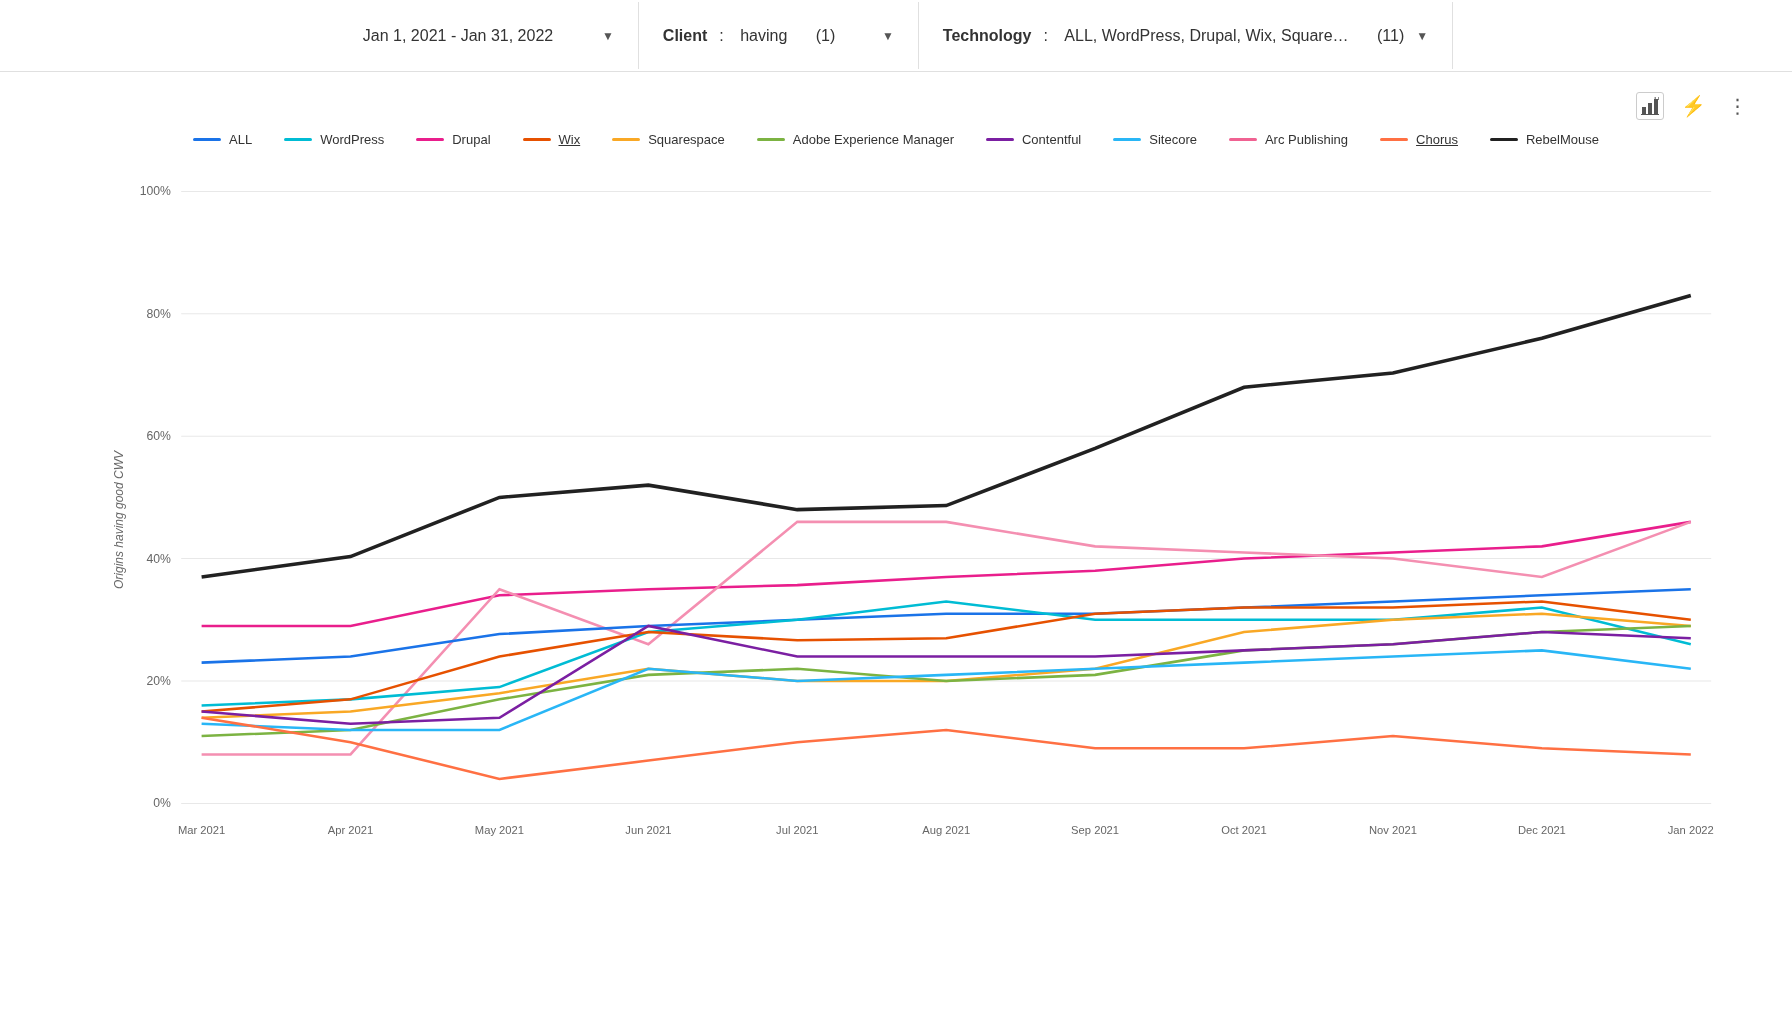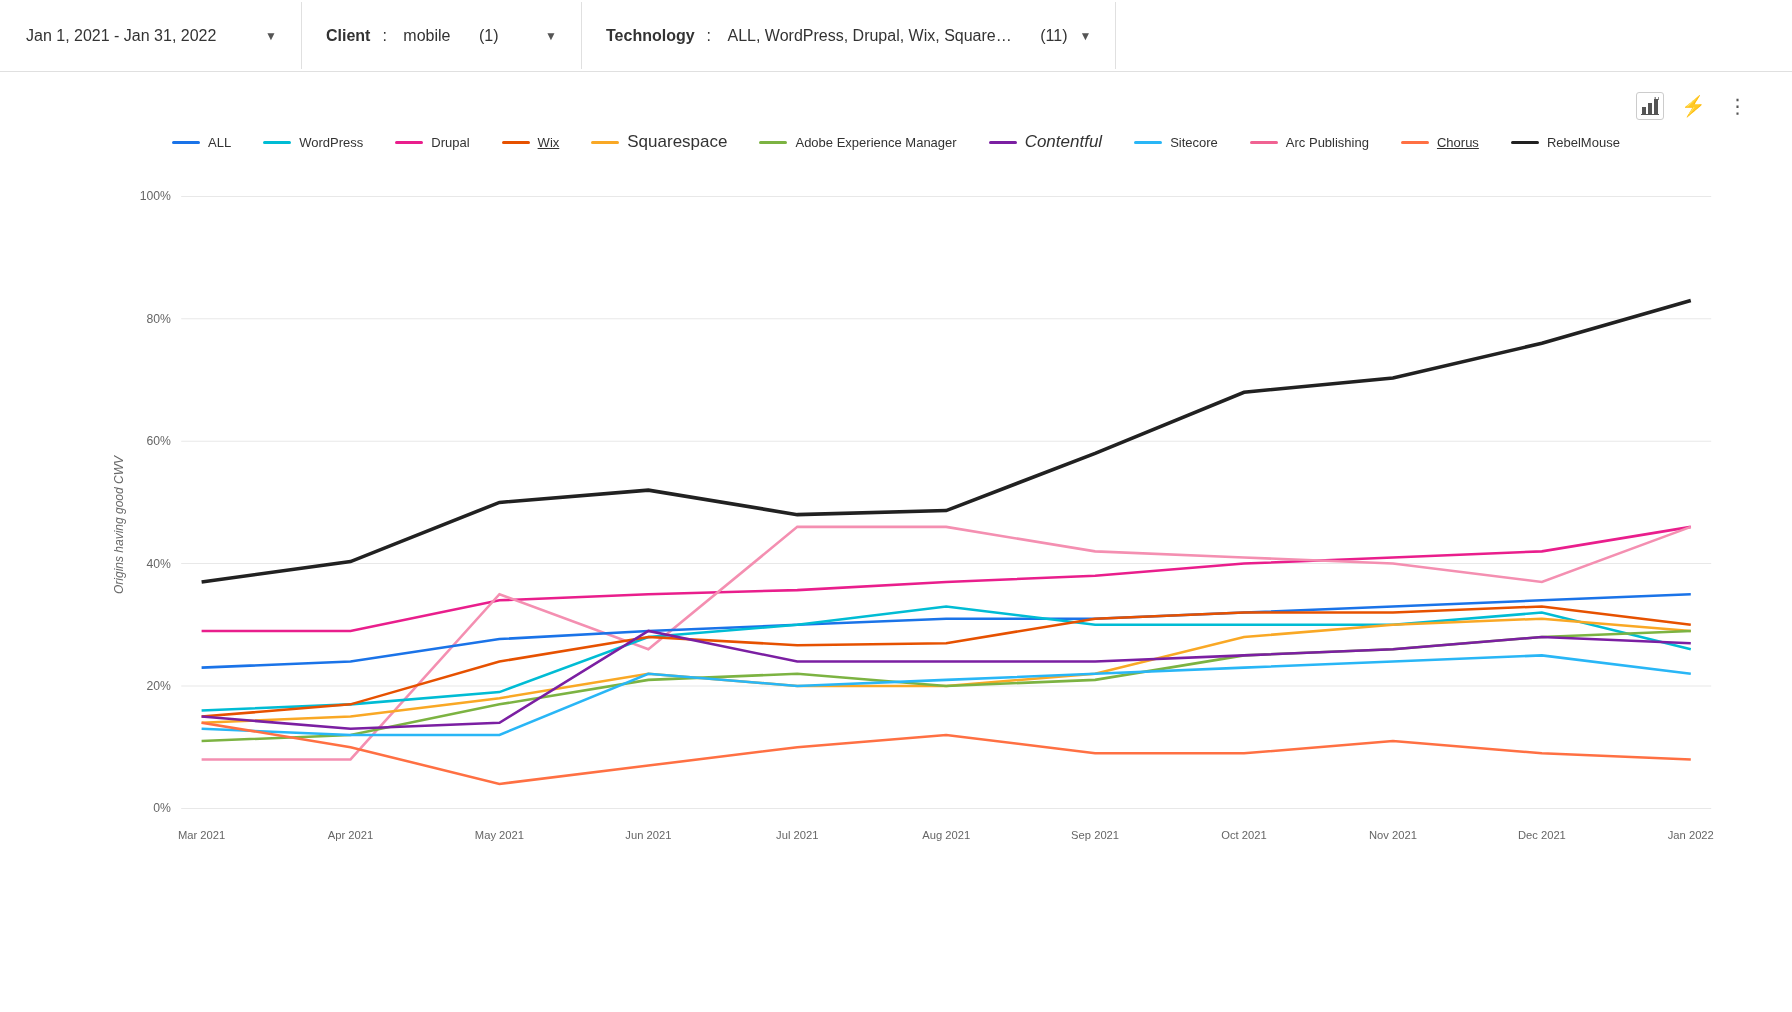--- a/index.html
+++ b/index.html
@@ -10,20 +10,21 @@
       width: 1792px;
       min-height: 1012px;
     }
 
     .top-bar {
       display: flex;
       align-items: center;
       border-bottom: 1px solid #e0e0e0;
       padding: 2px;
       height: 72px;
+      justify-content: center;
     }
 
     .filter-btn {
       display: flex;
       align-items: center;
       padding: 0 24px;
       height: 100%;
       border-right: 1px solid #e0e0e0;
       cursor: pointer;
       font-size: 16px;
@@ -129,21 +130,21 @@
 </head>
 <body>
 
 <div class="top-bar">
   <div class="filter-btn">
     <span>Jan 1, 2021 - Jan 31, 2022</span>
     <span class="arrow">▼</span>
   </div>
   <div class="filter-btn">
     <span class="bold">Client</span>:&nbsp;
-    <span>mobile</span>&nbsp;
+    <span>having</span>&nbsp;
     <span>(1)</span>
     <span class="arrow">▼</span>
   </div>
   <div class="filter-btn" style="min-width:500px">
     <span class="bold">Technology</span>:&nbsp;
     <span>ALL, WordPress, Drupal, Wix, Square…</span>&nbsp;
     <span>(11)</span>
     <span class="arrow">▼</span>
   </div>
 </div>
@@ -176,31 +177,31 @@
         <div class="legend-item">
           <div class="legend-line" style="background-color: rgb(233, 30, 140); width: 28px; height: 3px;"></div>
           <span style="font-size: 13px;">Drupal</span>
         </div>
         <div class="legend-item">
           <div class="legend-line" style="background-color: rgb(230, 81, 0); width: 28px; height: 3px;"></div>
           <span style="font-size: 13px; text-decoration: underline;">Wix</span>
         </div>
         <div class="legend-item">
           <div class="legend-line" style="background-color: rgb(249, 168, 37); width: 28px; height: 3px;"></div>
-          <span style="font-size: 17px;">Squarespace</span>
+          <span style="font-size: 13px;">Squarespace</span>
         </div>
         <div class="legend-item">
           <div class="legend-line" style="background-color: rgb(124, 179, 66); width: 28px; height: 3px;"></div>
           <span style="font-size: 13px;">Adobe Experience Manager</span>
         </div>
       </div>
       <div style="display: flex; gap: 32px; justify-content: center;">
         <div class="legend-item">
           <div class="legend-line" style="background-color: rgb(123, 31, 162); width: 28px; height: 3px;"></div>
-          <span style="font-size: 17px; font-style: italic;">Contentful</span>
+          <span style="font-size: 13px;">Contentful</span>
         </div>
         <div class="legend-item">
           <div class="legend-line" style="background-color: rgb(41, 182, 246); width: 28px; height: 3px;"></div>
           <span style="font-size: 13px;">Sitecore</span>
         </div>
         <div class="legend-item">
           <div class="legend-line" style="background-color: rgb(240, 98, 146); width: 28px; height: 3px;"></div>
           <span style="font-size: 13px;">Arc Publishing</span>
         </div>
         <div class="legend-item">

